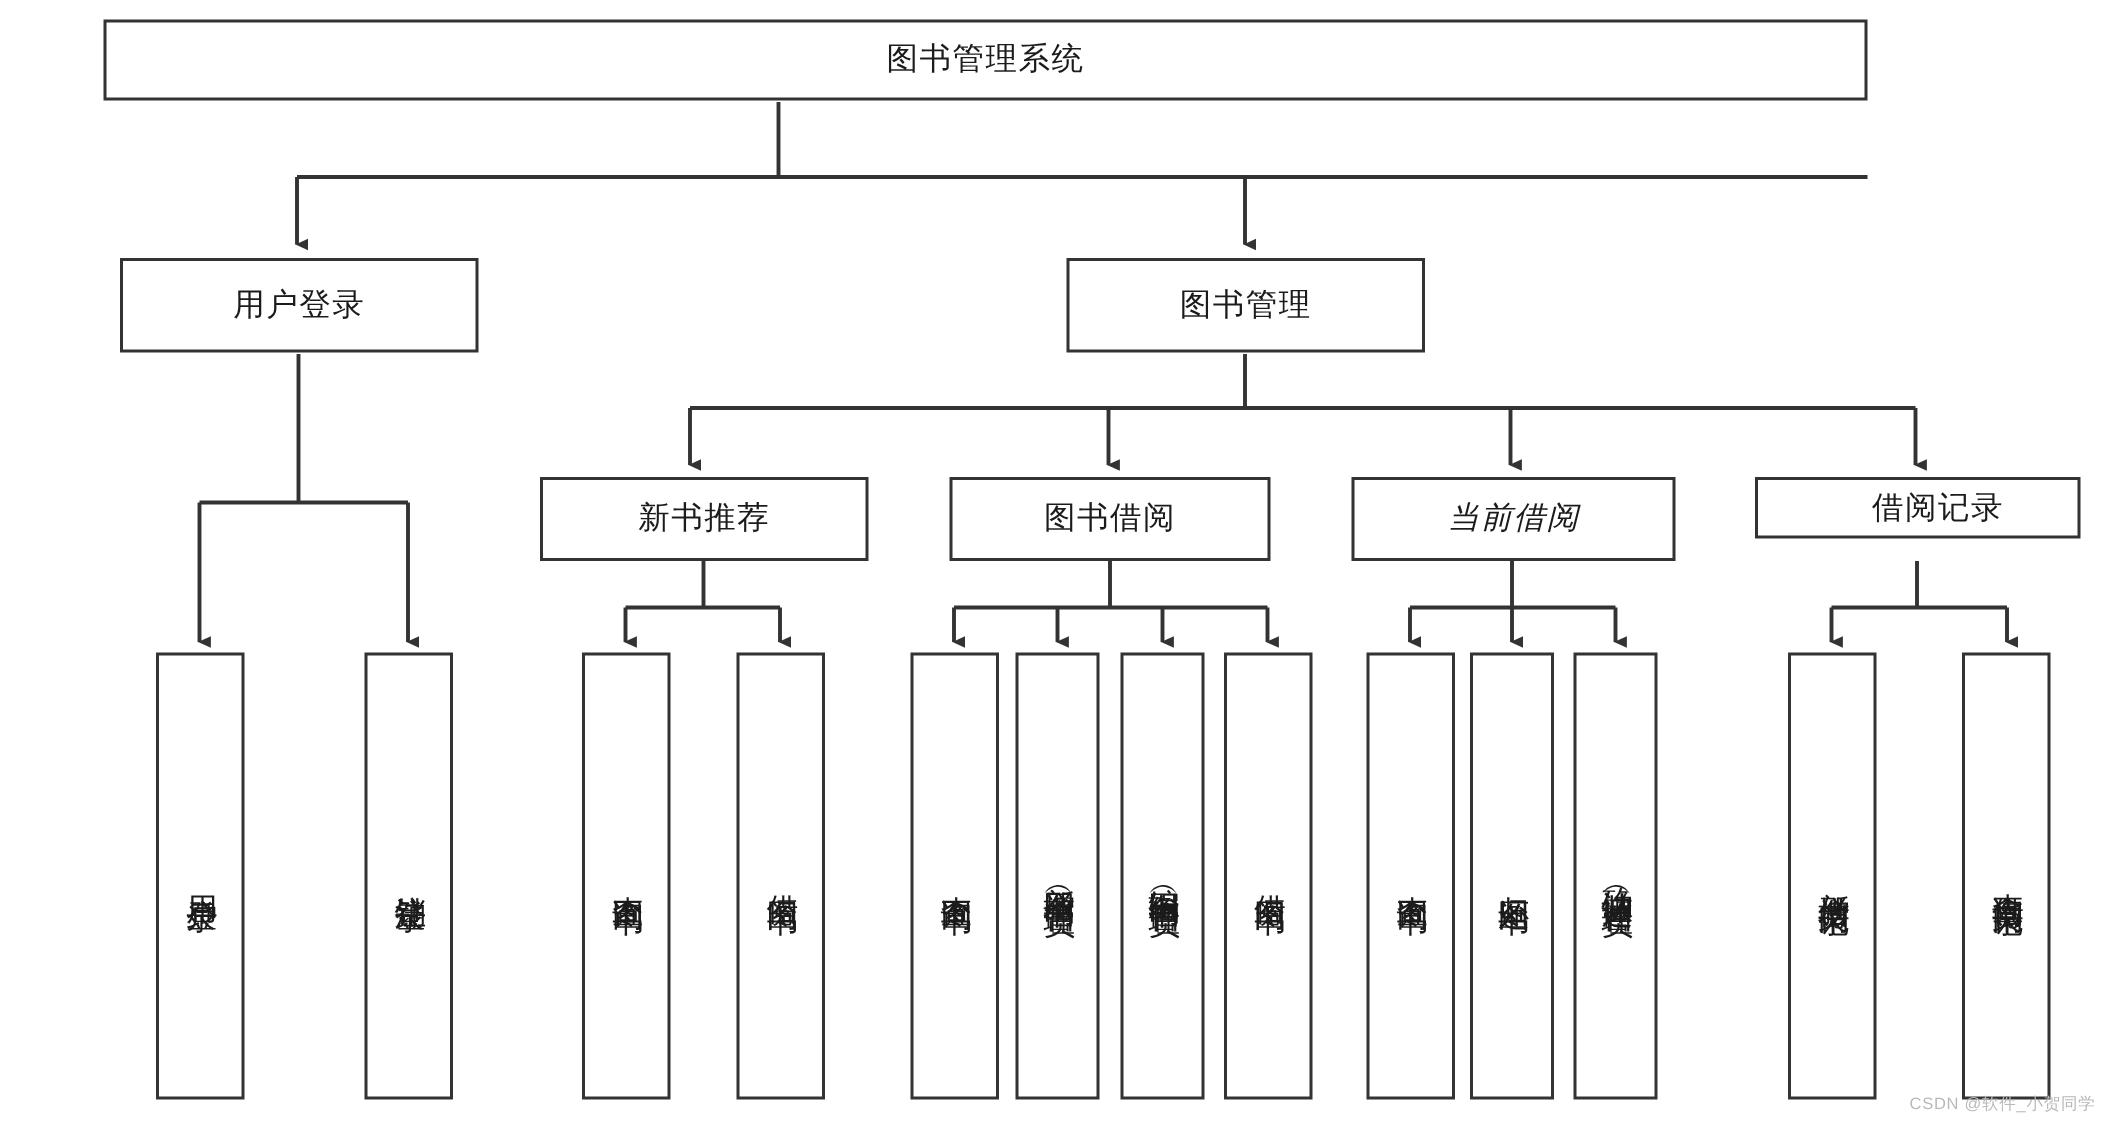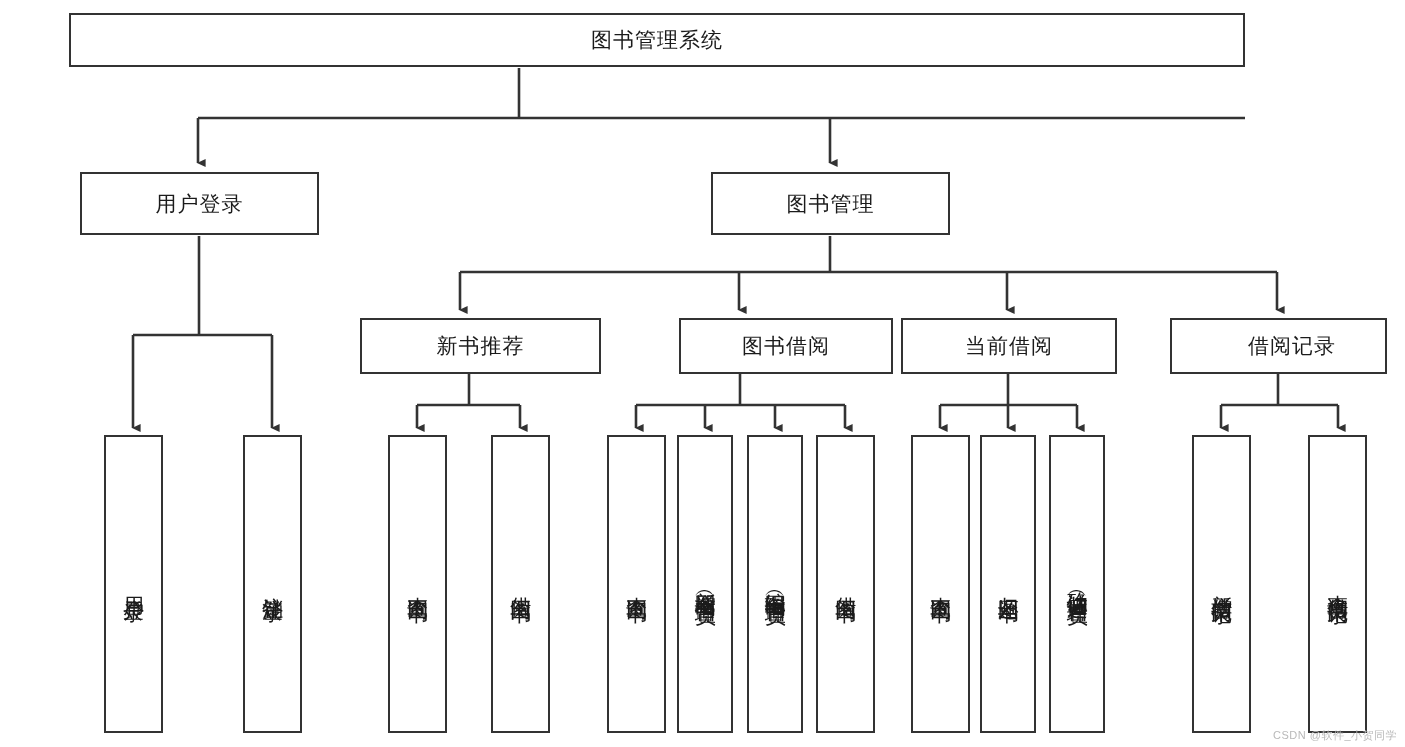--- a/index.html
+++ b/index.html
@@ -127,33 +127,33 @@
   </div>
 
   <div class="node horiz" style="left:80px; top:172px; width:239px; height:63px;">
     <span>用户登录</span>
   </div>
 
   <div class="node horiz" style="left:711px; top:172px; width:239px; height:63px;text-align:right;">
     <span>图书管理</span>
   </div>
 
-  <div class="node horiz" style="left:360px; top:318px; width:241px; height:56px;">
+  <div class="node horiz" style="left:360px; top:318px; width:219px; height:56px;">
     <span>新书推荐</span>
   </div>
 
-  <div class="node horiz" style="left:633px; top:318px; width:214px; height:56px;margin-left:46px;">
+  <div class="node horiz" style="left:633px; top:318px; width:214px; height:56px;">
     <span>图书借阅</span>
   </div>
 
-  <div class="node horiz" style="left:901px; top:318px; width:216px; height:56px;">
+  <div class="node horiz" style="left:901px; top:318px; width:216px; height:56px;font-style:italic;">
     <span>当前借阅</span>
   </div>
 
-  <div class="node horiz" style="left:1170px; top:318px; width:217px; height:56px;padding-left:27px;">
+  <div class="node horiz" style="left:1170px; top:318px; width:217px; height:41px;padding-left:27px;">
     <span>借阅记录</span>
   </div>
 
   <div class="node vert" style="left:104px; top:435px; width:59px; height:298px;">
     <span class="vtext">用户登录</span>
   </div>
 
   <div class="node vert" style="left:243px; top:435px; width:59px; height:298px;">
     <span class="vtext">注销登录</span>
   </div>

